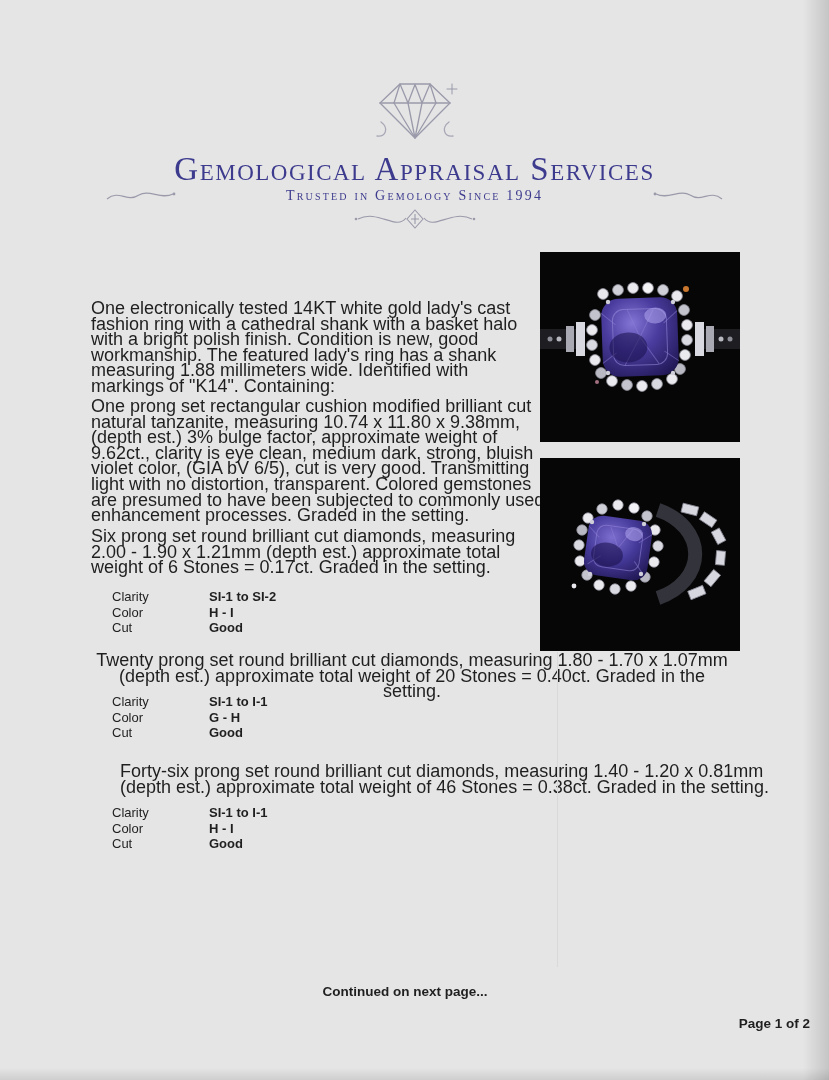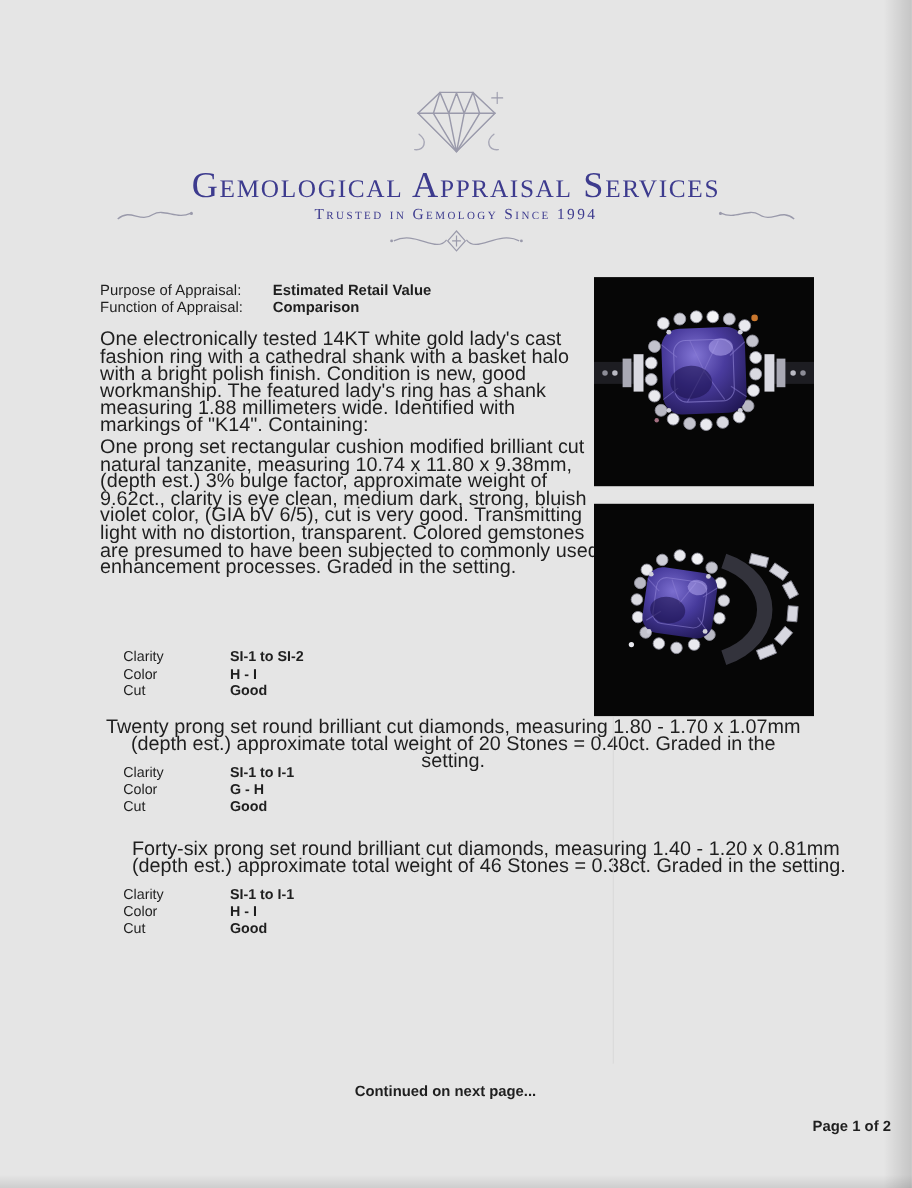--- a/index.html
+++ b/index.html
@@ -81,35 +81,26 @@
         <path d="M8,14 C28,4 46,26 56,13"></path>
         <path d="M122,14 C102,4 84,26 74,13"></path>
         <polygon points="65,5 73,14 65,23 57,14"></polygon>
         <path d="M61,14 L69,14 M65,9 L65,19"></path>
       </g>
       <circle cx="6" cy="14" r="1.3" fill="#9a9aab"></circle>
       <circle cx="124" cy="14" r="1.3" fill="#9a9aab"></circle>
     </svg>
   </div>
 
-  <div class="meta">
-    <div class="meta-row">
-      <span>Purpose of Appraisal:</span>
-      <span class="b">Estimated Retail Value</span>
-    </div>
-    <div class="meta-row">
-      <span>Function of Appraisal:</span>
-      <span class="b">Comparison</span>
-    </div>
-  </div>
 
   <div class="para" style="left:91px; top:301px; width:455px;">One electronically tested 14KT white gold lady's cast fashion ring with a cathedral shank with a basket halo with a bright polish finish. Condition is new, good workmanship. The featured lady's ring has a shank measuring 1.88 millimeters wide. Identified with markings of "K14".  Containing:</div>
 
   <div class="para" style="left:91px; top:399px; width:455px;">One prong set rectangular cushion modified brilliant cut natural tanzanite, measuring 10.74 x 11.80 x 9.38mm, (depth est.)  3% bulge factor, approximate weight of 9.62ct., clarity is eye clean, medium dark, strong, bluish violet color, (GIA bV 6/5), cut is very good. Transmitting light with no distortion, transparent. Colored gemstones are presumed to have been subjected to commonly used enhancement processes. Graded in the setting.</div>
 
+  <div class="para" style="left:91px; top:529px; width:462px;">Six prong set round brilliant cut diamonds, measuring 2.00 - 1.90 x 1.21mm (depth est.) approximate total weight of 6 Stones = 0.17ct. Graded in the setting.</div>
 
   <div class="grade-table" style="top:589px;">
     <div class="grade-row">
         <span class="glabel">Clarity</span>
         <span class="gvalue">SI-1 to SI-2</span>
       </div>
     <div class="grade-row">
         <span class="glabel">Color</span>
         <span class="gvalue">H - I</span>
       </div>

